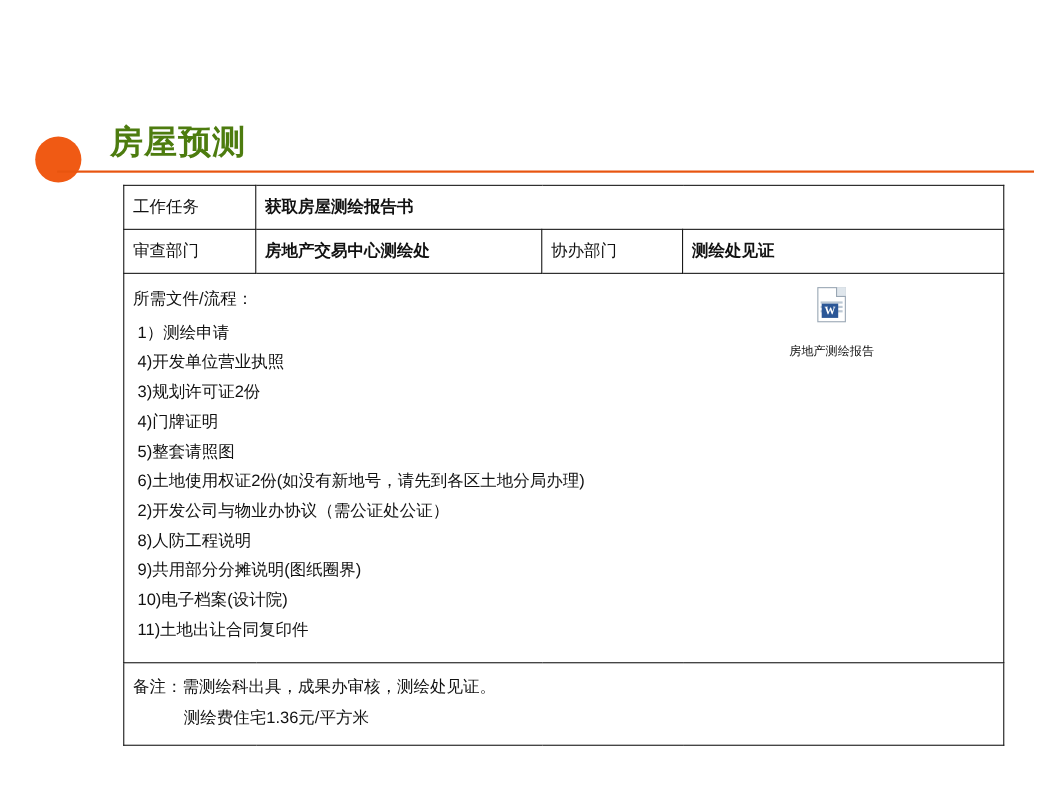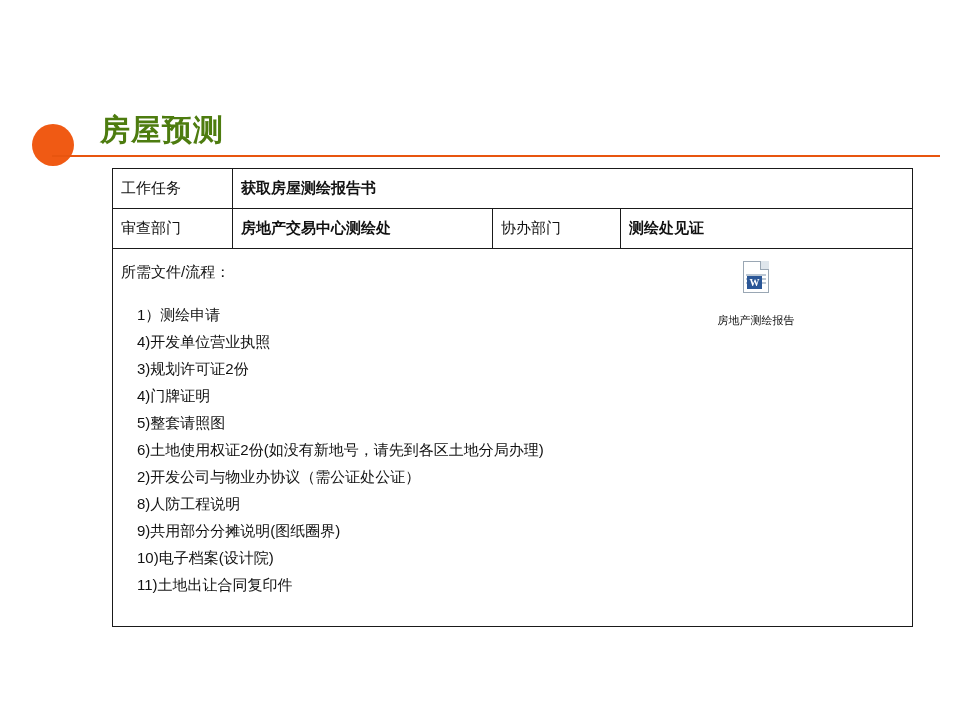--- a/index.html
+++ b/index.html
@@ -90,21 +90,21 @@
     height: auto !important;
   }
   .flow-head {
     font-size: 15px;
     color: #111;
     margin-bottom: 4px;
     line-height: 26px;
   }
   .flow-list {
     list-style: none;
-    margin: 16px;
+    margin: 4px;
     padding: 0;
   }
   .flow-list li {
     font-size: 15px;
     color: #111;
     line-height: 27px;
     white-space: nowrap;
   }
 
   
@@ -231,14 +231,20 @@
             <span class="wbar w1"></span>
             <span class="wbar w2"></span>
             <span class="wbar w3"></span>
             <span class="wblue">W</span>
           </div>
           <div class="word-label">房地产测绘报告</div>
         </div>
       </td>
     </tr>
 
+    <tr>
+      <td class="remark-cell" colspan="4">
+        <div class="remark-line">备注：需测绘科出具，成果办审核，测绘处见证。</div>
+        <div class="remark-line indent">测绘费住宅1.36元/平方米</div>
+      </td>
+    </tr>
   </tbody>
 </table>
 
 </body></html>

